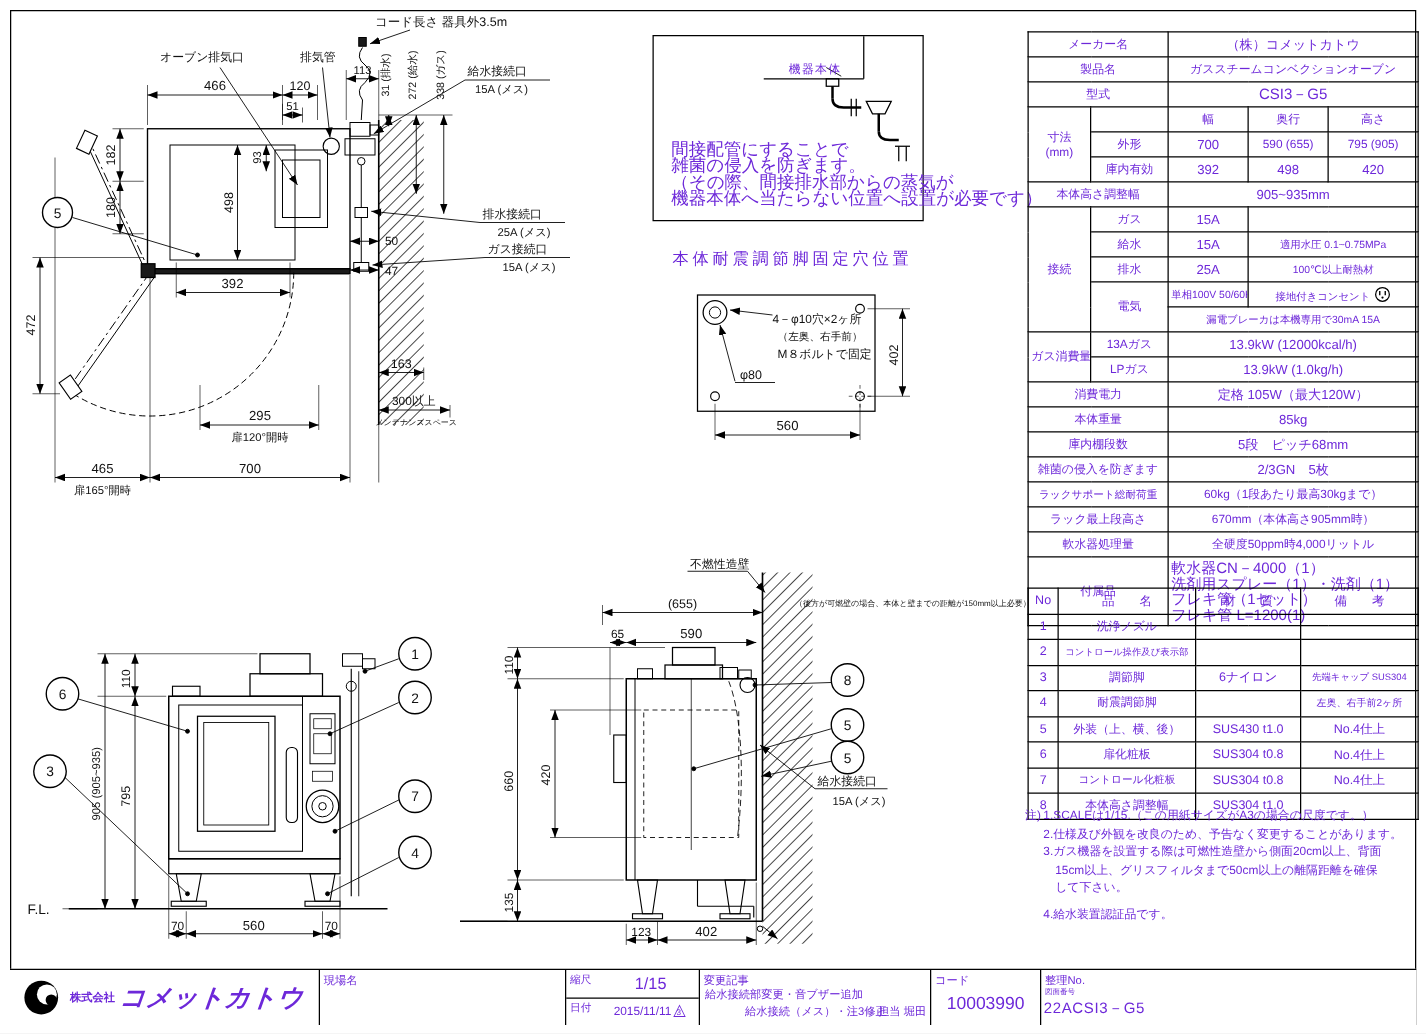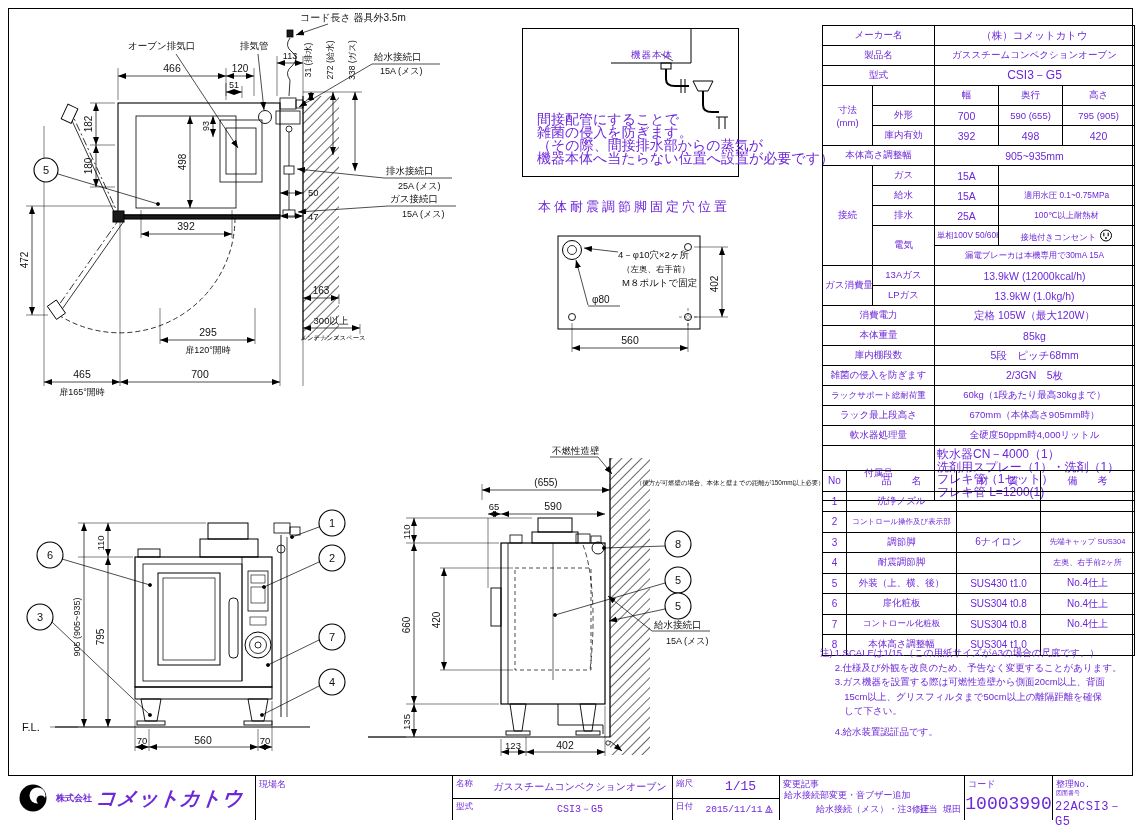--- a/index.html
+++ b/index.html
@@ -25,21 +25,21 @@
   td.accv{text-align:left;font-size:12px;line-height:12.5px;white-space:nowrap;}
   .parts{position:absolute;left:822px;top:470px;width:313px;}
   .parts td{height:17.5px;font-size:10px;margin-left:44px;}
   .parts td.nm{font-size:9.5px;}
   .notes{position:absolute;left:820px;top:646px;width:318px;display:flex;font-size:9.5px;line-height:14.5px;}
   .notes .pfx{margin-right:2px;}
   .notes .n4{margin-top:6px;}
   .notes div{white-space:nowrap;}
   
   .tb{position:absolute;left:8px;right:8px;bottom:7px;height:44px;border-top:1.5px solid #000;display:flex;background:#fff;}
-  .tb .cell{border-left:1px solid #000;position:relative;box-sizing:border-box;font-family:Liberation Mono, monospace;}
+  .tb .cell{border-left:1px solid #000;position:relative;box-sizing:border-box;}
   .tb .cell:first-child{border-left:none;}
   .tb .lab{font-size:9px;position:absolute;left:3px;top:2px;}
   .logo{width:247px;display:flex;align-items:center;padding-left:10px;gap:4px;}
   .coname-sm{font-size:9px;font-weight:bold;}
   .coname{font-size:20px;font-weight:bold;font-style:italic;letter-spacing:0.5px;transform:skewX(-6deg);}
   .site{width:197px;}
   .namecell{width:220px;display:flex;flex-direction:column;}
   .namecell .row{flex:1;display:flex;align-items:center;position:relative;}
   .namecell .row+.row{border-top:1px solid #000;}
   .namecell .l{font-size:8.5px;width:32px;padding-left:3px;flex:none;align-self:flex-start;padding-top:2px;}
@@ -50,21 +50,21 @@
   .scalecell .l{font-size:8.5px;width:26px;padding-left:3px;flex:none;align-self:flex-start;padding-top:2px;}
   .scalecell .v{flex:1;text-align:center;font-size:13px;}
   .scalecell .vd{flex:1;text-align:center;font-size:9.5px;}
   .rev{position:relative;display:inline-block;width:13px;font-size:13px;line-height:10px;}
   .rev i{position:absolute;left:4.2px;top:2.5px;font-size:6.5px;font-style:normal;}
   .chg{width:185px;}
   .chg .c1{position:absolute;left:4px;top:13px;font-size:9px;white-space:nowrap;}
   .chg .c2{position:absolute;left:4px;top:27px;font-size:9px;white-space:nowrap;padding-left:32px;}
   .chg .ps{position:absolute;right:3px;top:27px;font-size:9px;}
   .codecell{width:88px;}
-  .codecell .v{position:absolute;left:0;right:0;top:18px;text-align:center;font-size:18px;}
+  .codecell .v{position:absolute;left:0;right:0;top:18px;text-align:center;font-size:14px;}
   .refcell{flex:1;}
   .refcell .sub{position:absolute;left:3px;top:13px;font-size:6px;}
   .refcell .v{position:absolute;left:2px;top:22px;font-size:12px;letter-spacing:0.5px;}
 </style>
 </head>
 <body>
 
 <div class="sheet">
   <div class="frame"></div>
 
@@ -692,30 +692,20 @@
         <circle cx="15" cy="16" r="13.5" fill="#000"></circle>
           <circle cx="19.5" cy="13.5" r="8" fill="#fff"></circle>
           <circle cx="23" cy="18" r="4.5" fill="#000"></circle>
       </svg>
       <span class="coname-sm">株式会社</span>
       <span class="coname">コメットカトウ</span>
     </div>
     <div class="cell site">
       <span class="lab">現場名</span>
     </div>
-    <div class="cell namecell">
-      <div class="row">
-          <span class="l">名称</span>
-          <span class="v">ガススチームコンベクションオーブン</span>
-        </div>
-      <div class="row">
-          <span class="l">型式</span>
-          <span class="v">CSI3－G5</span>
-        </div>
-    </div>
     <div class="cell scalecell">
       <div class="row">
           <span class="l">縮尺</span>
           <span class="v">1/15</span>
         </div>
       <div class="row">
           <span class="l">日付</span>
           <span class="vd"><span>2015/11/11</span><span class="rev">△<i>3</i></span></span>
         </div>
     </div>

